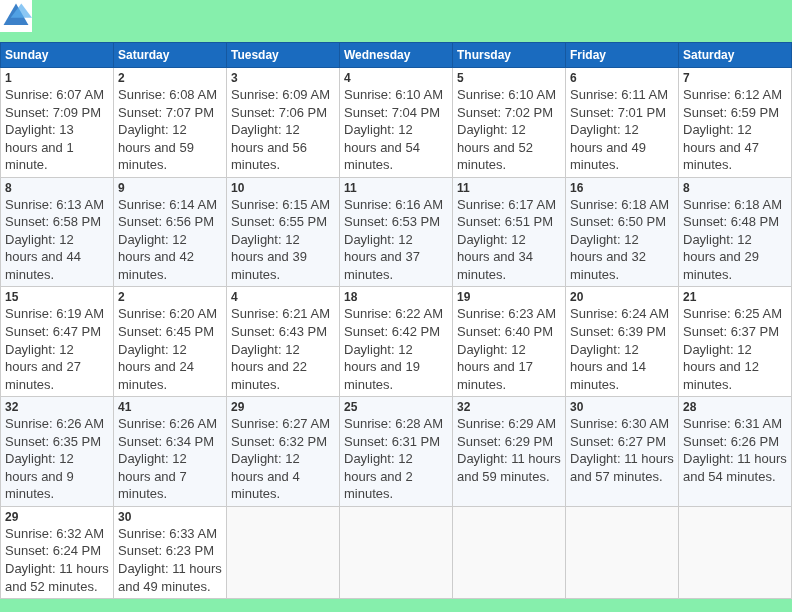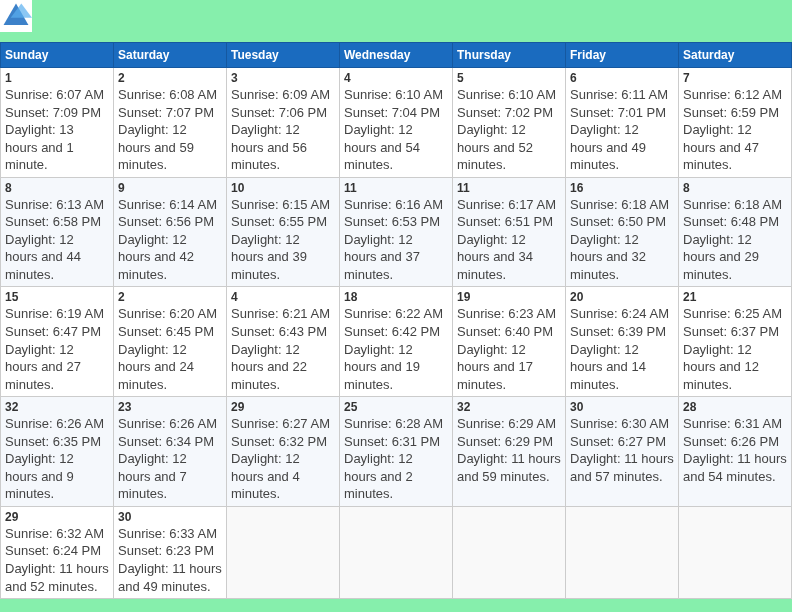--- a/index.html
+++ b/index.html
@@ -223,21 +223,21 @@
           <span class="day-num">21</span>
           <span class="day-info">Sunrise: 6:25 AM<br>Sunset: 6:37 PM<br>Daylight: 12 hours and 12 minutes.</span>
         </td>
         </tr>
         <tr>
           <td>
           <span class="day-num">32</span>
           <span class="day-info">Sunrise: 6:26 AM<br>Sunset: 6:35 PM<br>Daylight: 12 hours and 9 minutes.</span>
         </td>
           <td>
-          <span class="day-num">23</span>
+          <span class="day-num">41</span>
           <span class="day-info">Sunrise: 6:26 AM<br>Sunset: 6:34 PM<br>Daylight: 12 hours and 7 minutes.</span>
         </td>
           <td>
           <span class="day-num">29</span>
           <span class="day-info">Sunrise: 6:27 AM<br>Sunset: 6:32 PM<br>Daylight: 12 hours and 4 minutes.</span>
         </td>
           <td>
           <span class="day-num">25</span>
           <span class="day-info">Sunrise: 6:28 AM<br>Sunset: 6:31 PM<br>Daylight: 12 hours and 2 minutes.</span>
         </td>

